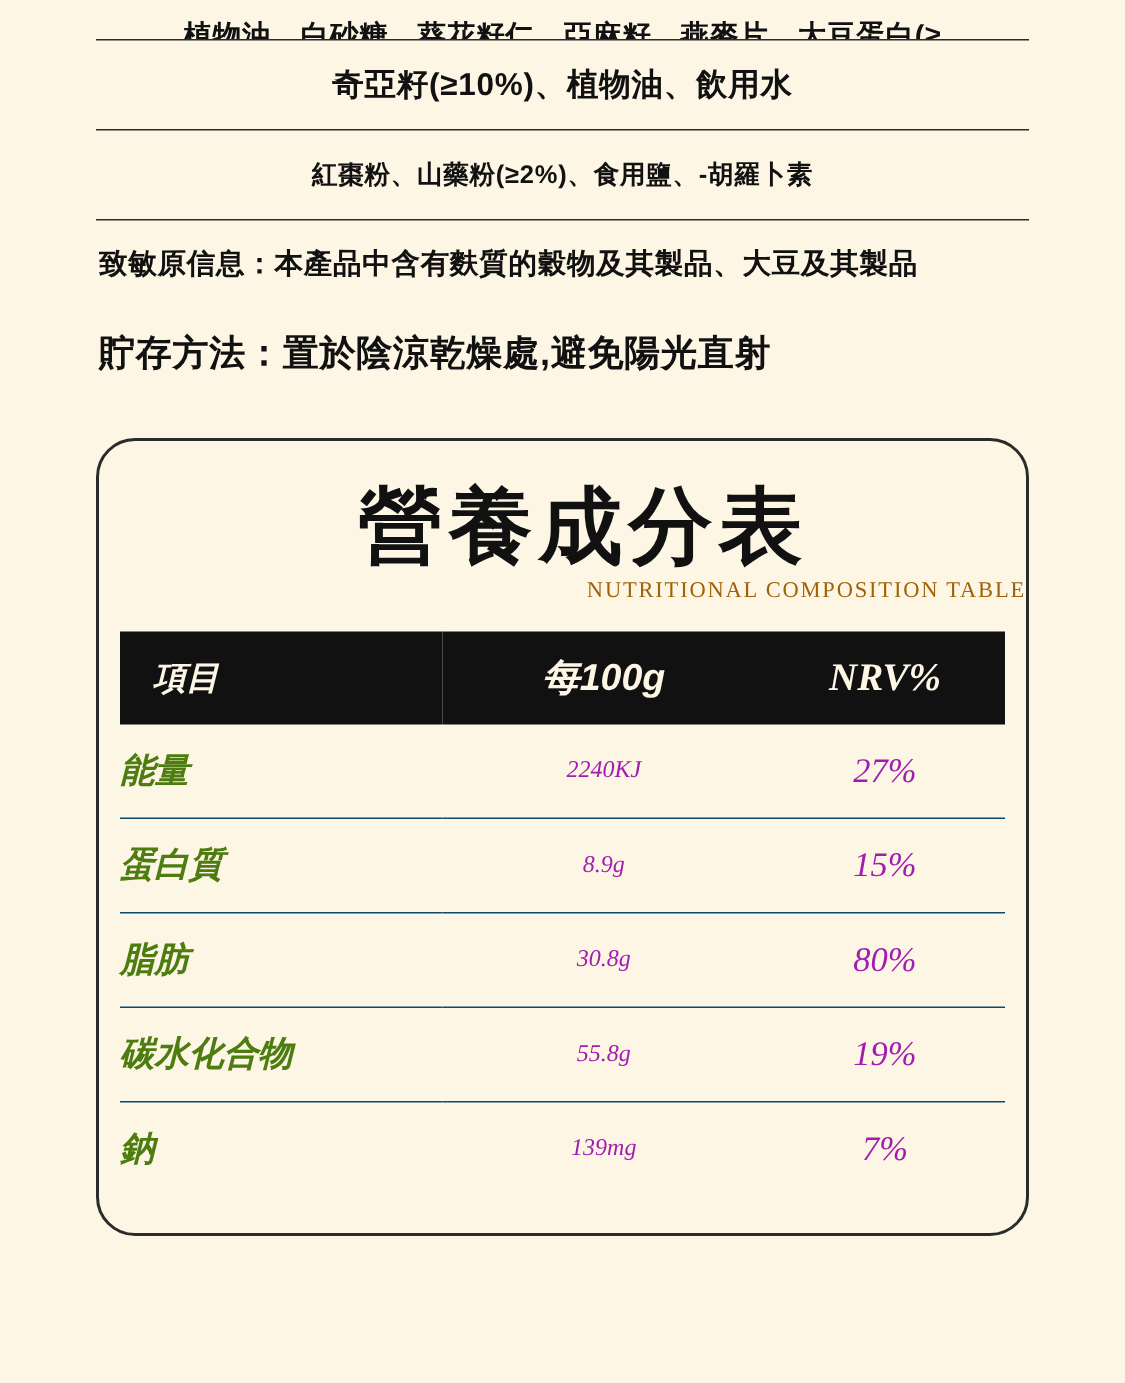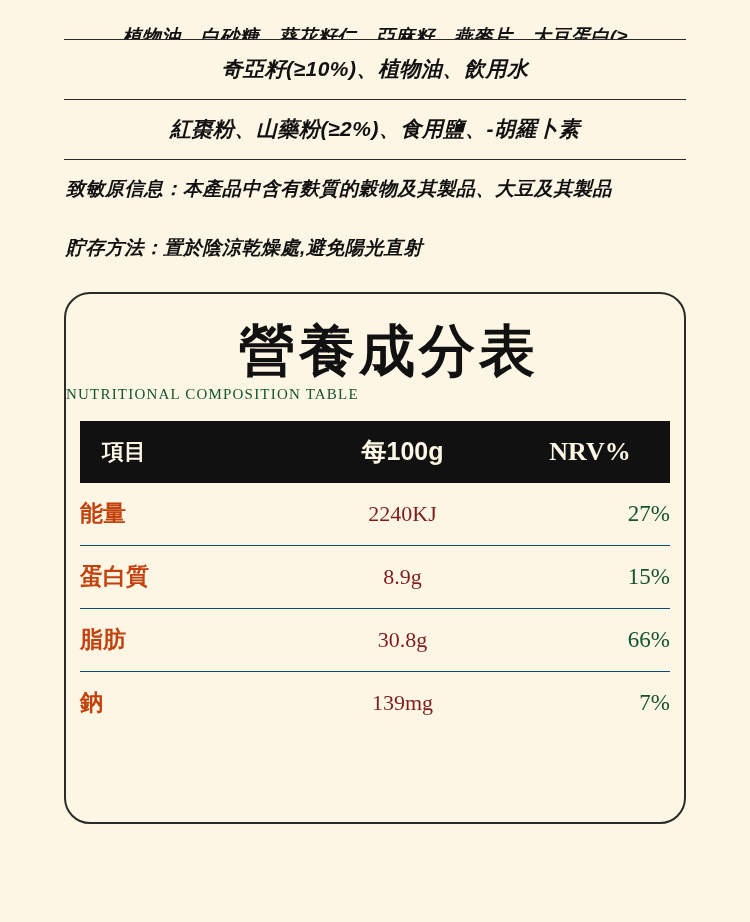--- a/index.html
+++ b/index.html
@@ -18,23 +18,22 @@
 
   .page {
     position: relative;
     width: 750px;
     height: 922px;
     box-sizing: border-box;
   }
 
   
   .info-block {
-    padding: 17px 64px;
-    box-sizing: border-box;
-    font-style: italic;
+    padding: 4px 64px;
+    box-sizing: border-box;
   }
 
   .info-row {
     position: relative;
     box-sizing: border-box;
     display: flex;
     align-items: center;
     justify-content: center;
     font-weight: bold;
     letter-spacing: 0.5px;
@@ -57,32 +56,32 @@
     align-items: flex-end;
     font-size: 19px;
   }
   .row-clip .clipped {
     display: block;
     transform: translateY(11px);
     white-space: nowrap;
   }
 
   .row-a { height: 60px; font-size: 21px; }
-  .row-b { height: 60px; font-size: 21px; }
+  .row-b { height: 60px; font-size: 17px; }
 
   .row-c {
     height: 60px;
     font-size: 19px;
     justify-content: flex-start;
     padding-left: 2px;
     align-items: center;
   }
   .row-d {
     height: 58px;
-    font-size: 19px;
+    font-size: 24px;
     justify-content: flex-start;
     padding-left: 2px;
   }
 
   
   .nutrition-card {
     position: absolute;
     left: 64px;
     top: 292px;
     width: 622px;
@@ -99,40 +98,41 @@
     font-weight: bold;
     letter-spacing: 4px;
     color: #111;
     margin-top: 26px;
     line-height: 1.1;
     font-family: "Liberation Sans", sans-serif;
     padding-left: 28px;
   }
 
   .nc-subtitle {
-    text-align: left;
+    text-align: right;
     font-family: "Liberation Serif", serif;
     font-size: 15px;
     letter-spacing: 1.2px;
-    color: #14532d;
+    color: #a16207;
     margin-top: 4px;
   }
 
   table.nutrition {
     width: 590px;
     margin: 18px auto 0 auto;
     border-collapse: collapse;
     table-layout: fixed;
   }
 
   table.nutrition th,
   table.nutrition td {
     padding: 0;
     height: 62px;
     vertical-align: middle;
+    font-style: italic;
   }
 
   thead tr {
     background: #111;
     color: #fdf6e4;
   }
   thead th {
     height: 44px;
     font-size: 22px;
     font-weight: bold;
@@ -141,33 +141,33 @@
   thead th.col-per  { text-align: center; font-size: 25px; }
   thead th.col-nrv  { text-align: center; font-family: "Liberation Serif", serif; font-size: 26px; }
 
   tbody tr + tr td { border-top: 1px solid #0c4a6e; }
 
   td.col-item {
     text-align: left;
     padding-left: 22px;
     font-size: 23px;
     font-weight: bold;
-    color: #c2410c;
+    color: #4d7c0f;
   }
   td.col-per {
     text-align: center;
     font-family: "Liberation Serif", serif;
-    font-size: 22px;
-    color: #7f1d1d;
+    font-size: 16px;
+    color: #a21caf;
   }
   td.col-nrv {
-    text-align: right;
+    text-align: center;
     font-family: "Liberation Serif", serif;
     font-size: 23px;
-    color: #14532d;
+    color: #a21caf;
   }
 
   
   col.c-item { width: 215px; }
   col.c-per  { width: 215px; }
   col.c-nrv  { width: 160px; }
 </style>
 </head>
 <body>
 
@@ -222,21 +222,26 @@
           <td class="col-nrv">27%</td>
         </tr>
         <tr>
           <td class="col-item">蛋白質</td>
           <td class="col-per">8.9g</td>
           <td class="col-nrv">15%</td>
         </tr>
         <tr>
           <td class="col-item">脂肪</td>
           <td class="col-per">30.8g</td>
-          <td class="col-nrv">66%</td>
+          <td class="col-nrv">80%</td>
+        </tr>
+        <tr>
+          <td class="col-item">碳水化合物</td>
+          <td class="col-per">55.8g</td>
+          <td class="col-nrv">19%</td>
         </tr>
         <tr>
           <td class="col-item">鈉</td>
           <td class="col-per">139mg</td>
           <td class="col-nrv">7%</td>
         </tr>
       </tbody>
     </table>
 
   </div>

